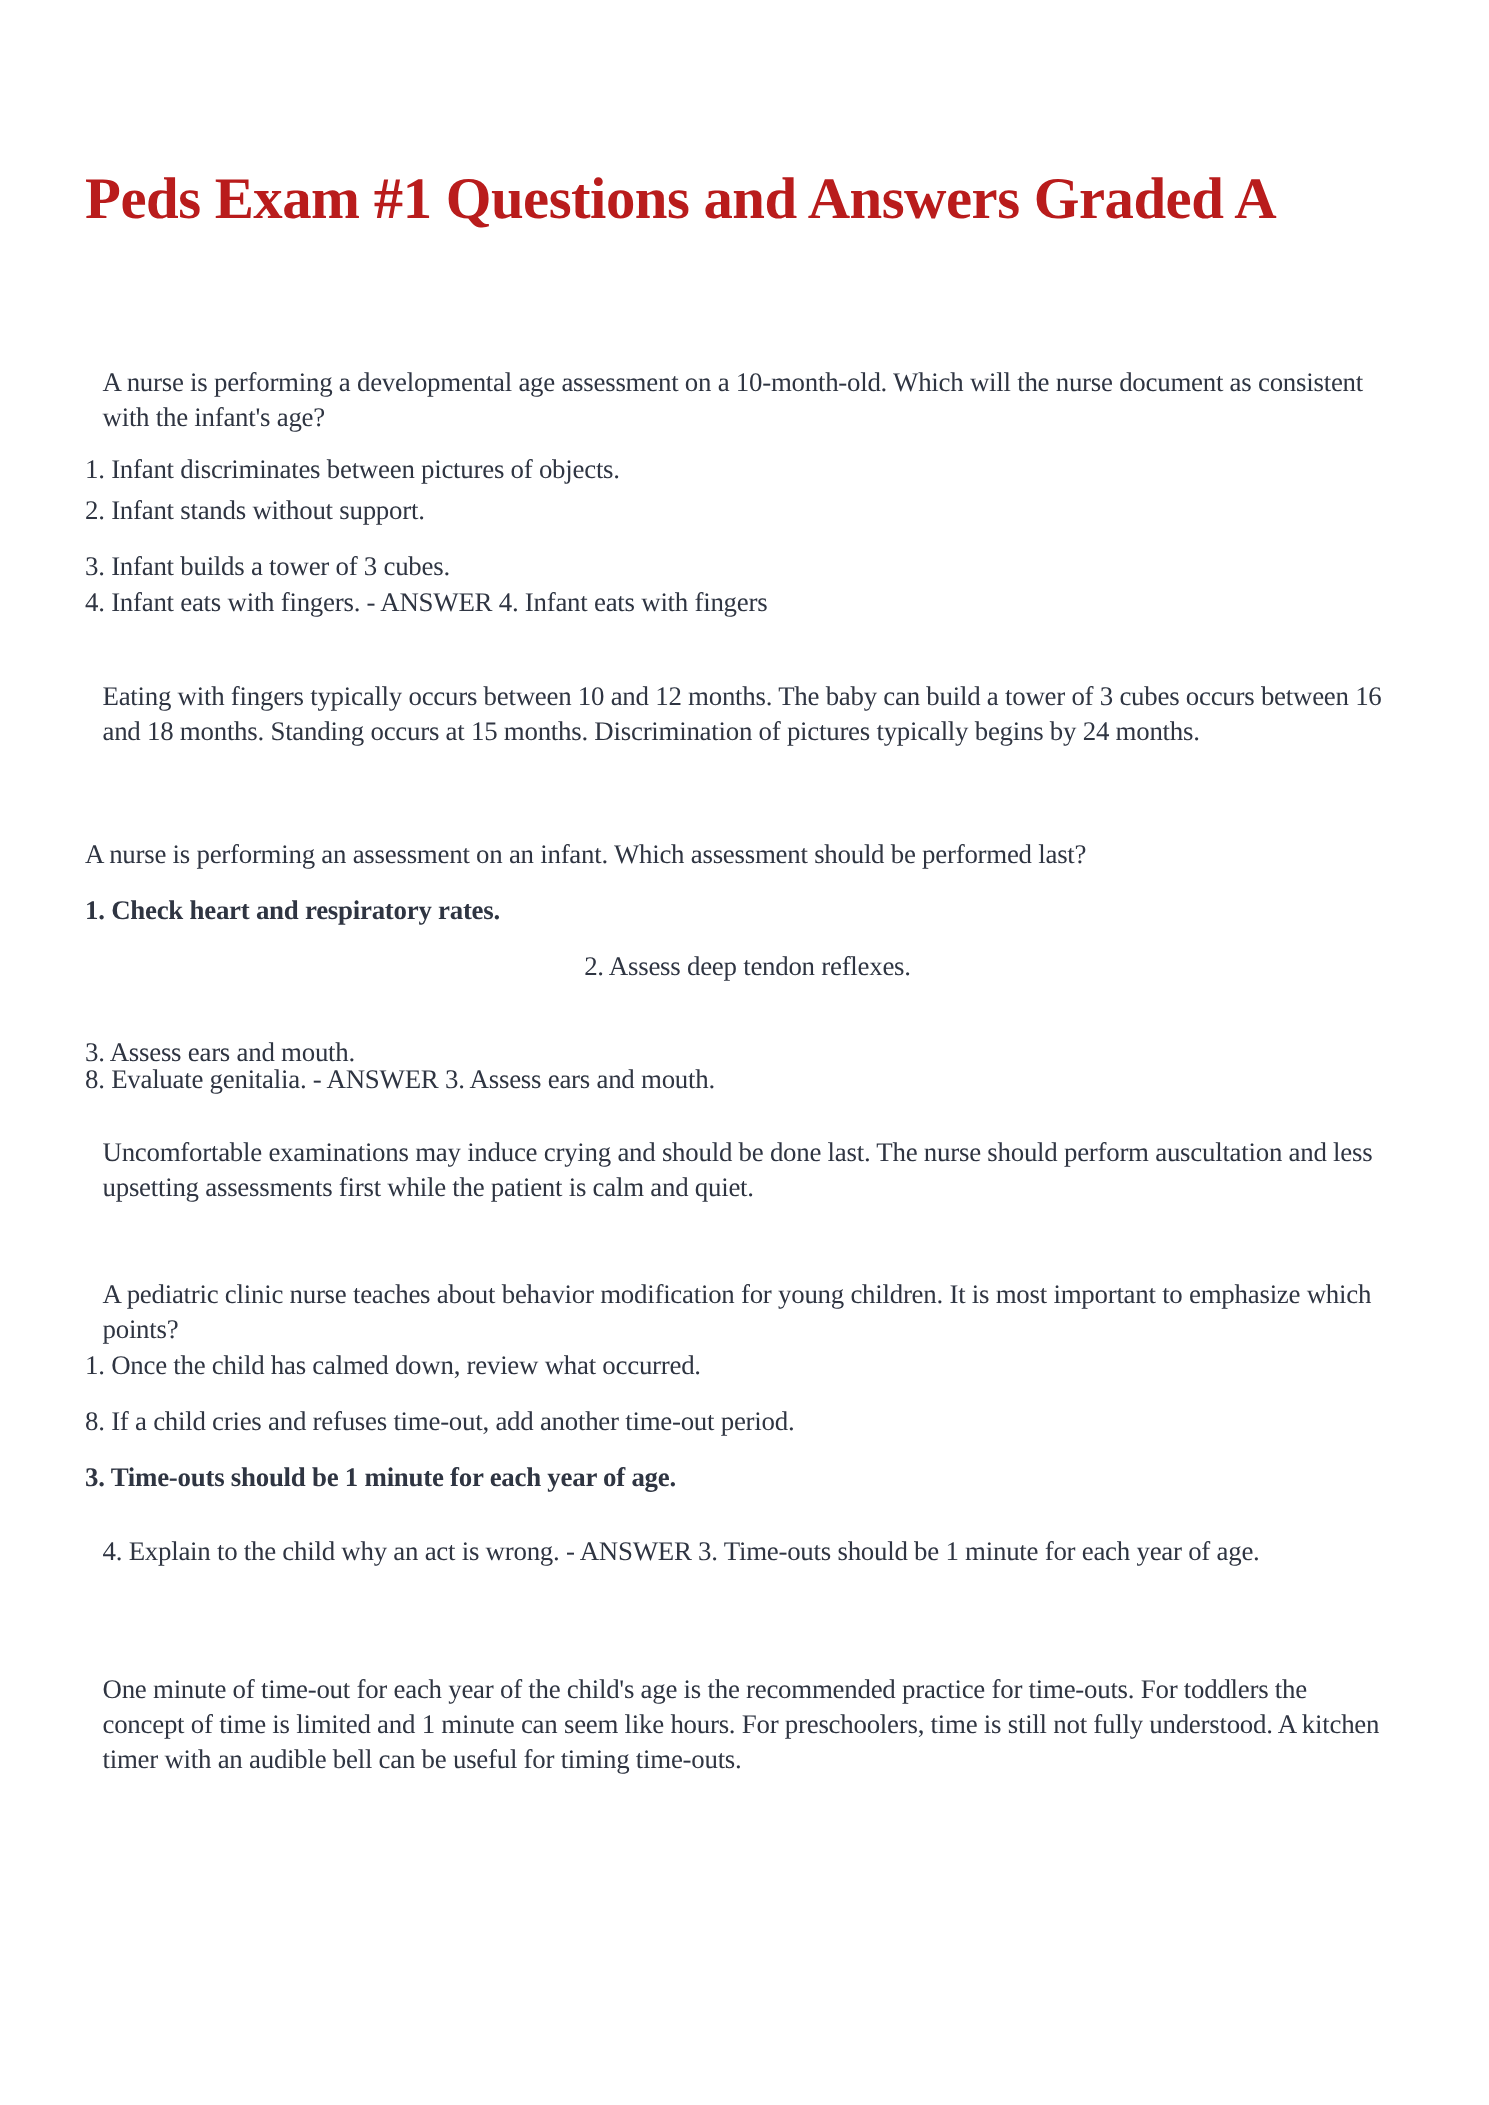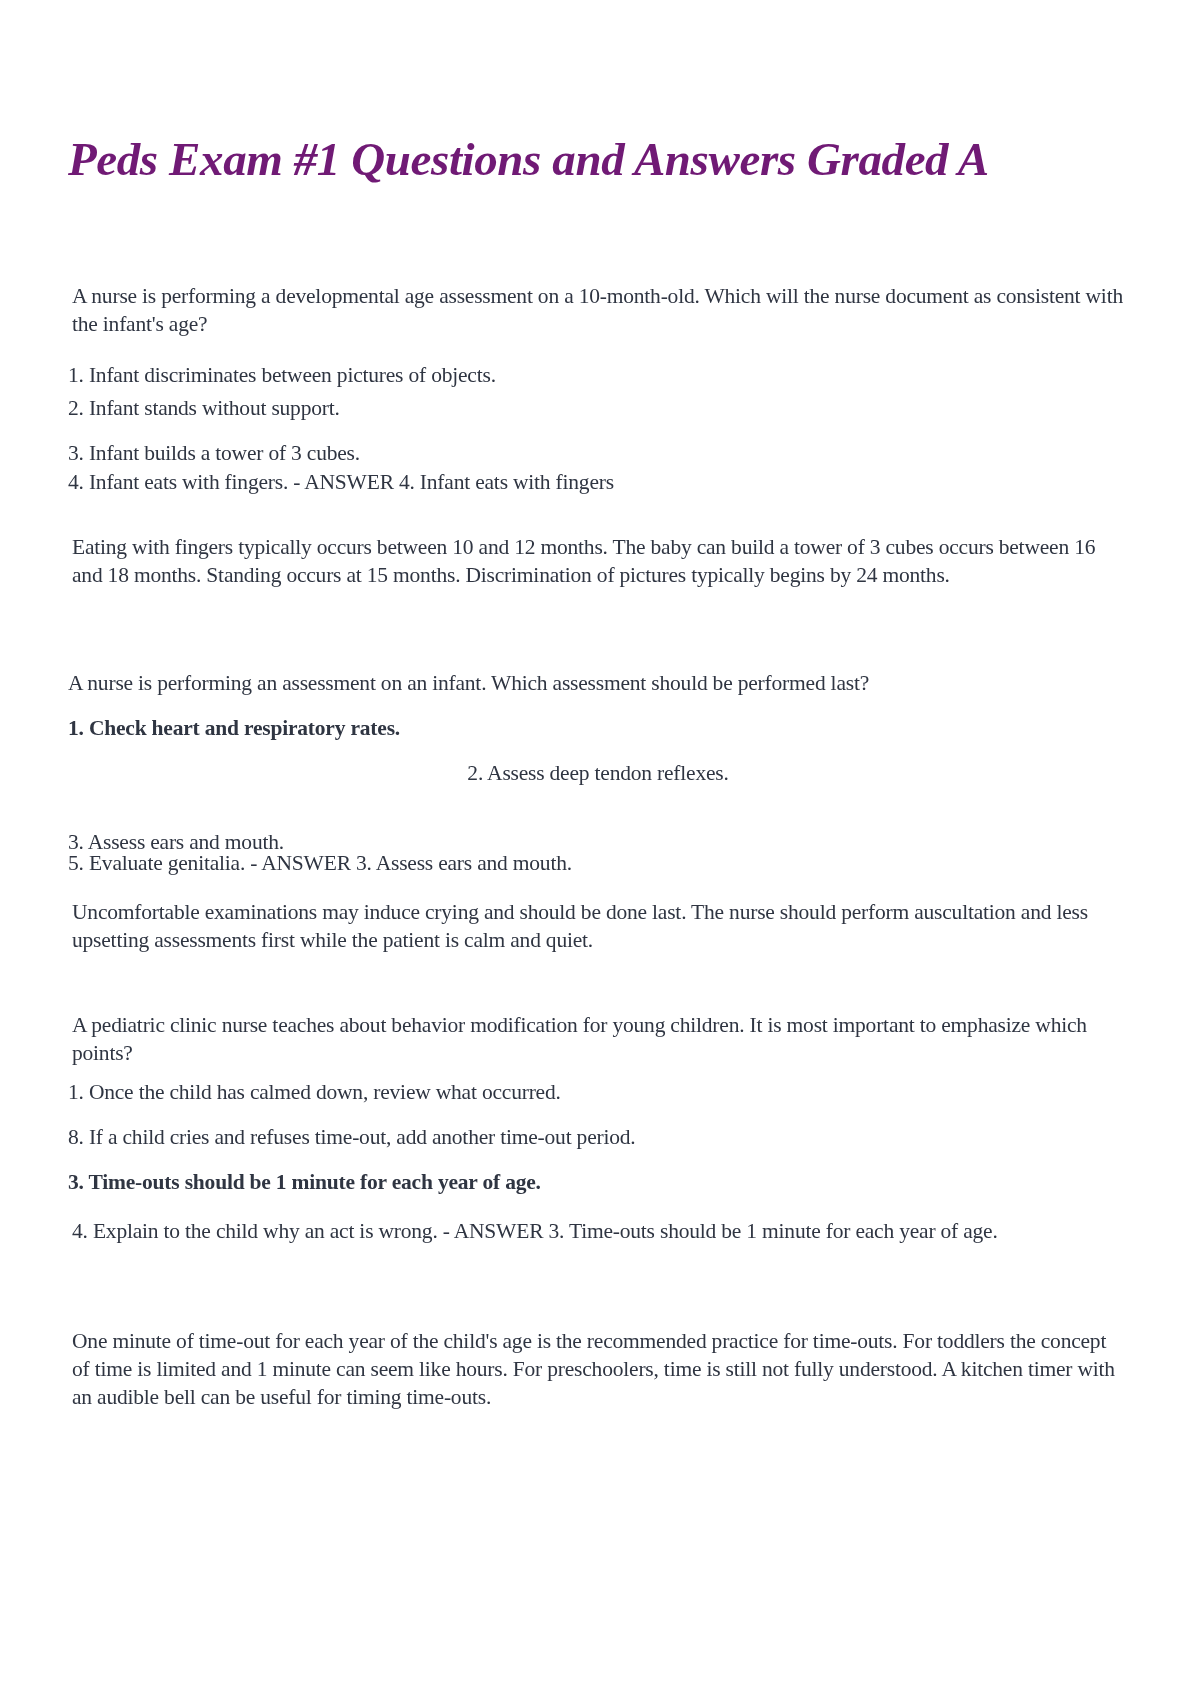--- a/index.html
+++ b/index.html
@@ -23,33 +23,32 @@
     }
     h1 {
       position: absolute;
       top: 132px;
       left: 0;
       margin: 0;
       font-size: 47px;
       font-weight: bold;
       letter-spacing: -0.4px;
       white-space: nowrap;
-      color: #701a75;
-      font-style: italic;
+      color: #b91c1c;
     }
     .block {
       position: absolute;
       left: 0;
       width: 1060px;
       font-size: 21.5px;
       line-height: 28px;
       letter-spacing: -0.2px;
     }
     .block p {
-      margin: 4px;
+      margin: 14px;
       font-family: Liberation Serif, serif;
     }
     .line {
       position: absolute;
       left: 0;
       width: 1060px;
       font-size: 21.5px;
       line-height: 28px;
       letter-spacing: -0.2px;
       white-space: nowrap;
@@ -69,21 +68,21 @@
   <div class="line" style="top:439px;">3. Infant builds a tower of 3 cubes.</div>
   <div class="line" style="top:468px;font-family:Liberation Serif, serif;">4. Infant eats with fingers. - ANSWER 4. Infant eats with fingers</div>
   <div class="block" style="top:529px;">
     <p>Eating with fingers typically occurs between 10 and 12 months. The baby can build a tower of 3 cubes occurs between 16 and 18 months. Standing occurs at 15 months. Discrimination of pictures typically begins by 24 months.</p>
   </div>
 
   <div class="line" style="top:669px;">A nurse is performing an assessment on an infant. Which assessment should be performed last?</div>
   <div class="line" style="top:714px;font-weight:bold;">1. Check heart and respiratory rates.</div>
   <div class="line" style="top:759px;text-align:center;">2. Assess deep tendon reflexes.</div>
   <div class="line" style="top:828px;">3. Assess ears and mouth.</div>
-  <div class="line" style="top:849px;">5. Evaluate genitalia. - ANSWER 3. Assess ears and mouth.</div>
+  <div class="line" style="top:849px;">8. Evaluate genitalia. - ANSWER 3. Assess ears and mouth.</div>
   <div class="block" style="top:894px;">
     <p>Uncomfortable examinations may induce crying and should be done last. The nurse should perform auscultation and less upsetting assessments first while the patient is calm and quiet.</p>
   </div>
 
   <div class="block" style="top:1007px;">
     <p>A pediatric clinic nurse teaches about behavior modification for young children. It is most important to emphasize which points?</p>
   </div>
   <div class="line" style="top:1078px;">1. Once the child has calmed down, review what occurred.</div>
   <div class="line" style="top:1123px;">8. If a child cries and refuses time-out, add another time-out period.</div>
   <div class="line" style="top:1168px;font-weight:bold;">3. Time-outs should be 1 minute for each year of age.</div>

